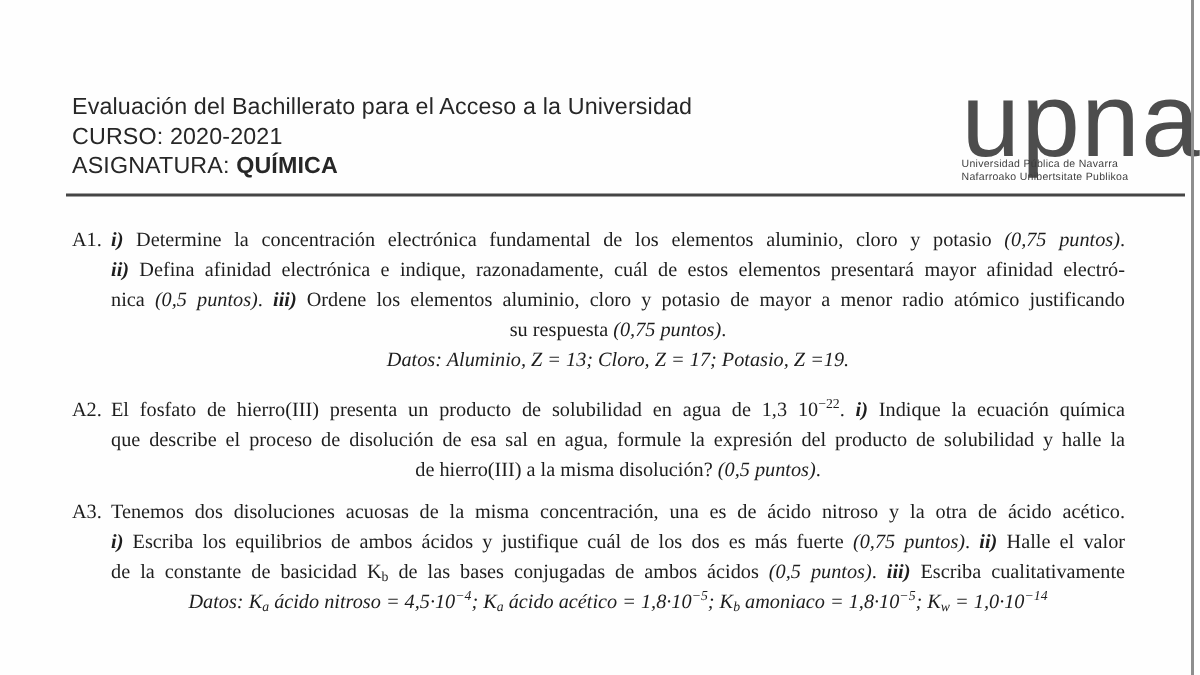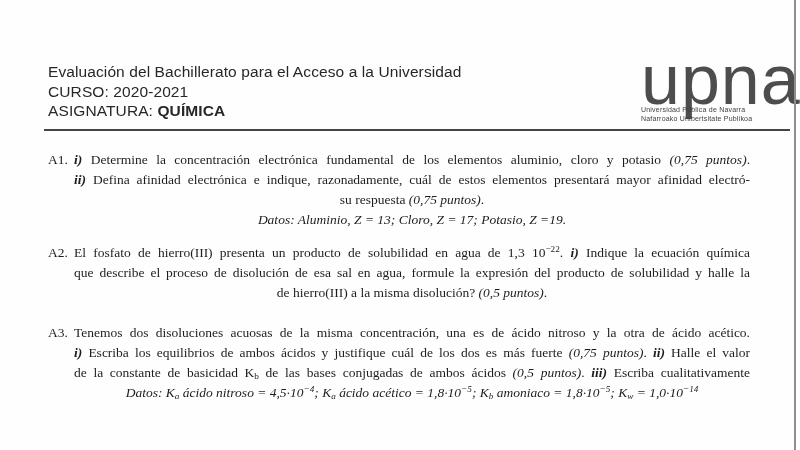--- a/index.html
+++ b/index.html
@@ -63,21 +63,21 @@
   
   .content {
     position: absolute;
     left: 48px; top: 150px;
     width: 702px;
     font-size: 13.5px;
     line-height: 20px;
   }
   .question { position: relative; padding-left: 26px; }
   .question:nth-child(2) { margin-top: 13px; }
-  .question:nth-child(3) { margin-top: 20px; }
+  .question:nth-child(3) { margin-top: 8px; }
   .qlabel { position: absolute; left: 0; top: 0; }
   .qline { text-align: center; }
   .qline.just { text-align: justify; text-align-last: justify; }
   .seg-i, .seg-bi, .seg-isub, .seg-isup { font-style: italic; }
   .seg-bi { font-weight: bold; }
   sup, sub { font-size: 0.68em; line-height: 0; vertical-align: baseline; position: relative; }
   sup { top: -0.5em; }
   sub { top: 0.22em; }
 </style>
 </head>
@@ -97,20 +97,21 @@
   <div class="logo-sub">Nafarroako Unibertsitate Publikoa</div>
 </div>
 
 <hr class="rule">
 
 <div class="content">
     <div class="question">
       <span class="qlabel">A1.</span>
       <div class="qline just"><span class="seg-bi">i)</span><span class="seg-n"> Determine la concentración electrónica fundamental de los elementos aluminio, cloro y potasio </span><span class="seg-i">(0,75 puntos)</span><span class="seg-n">.</span></div>
       <div class="qline just"><span class="seg-bi">ii)</span><span class="seg-n"> Defina afinidad electrónica e indique, razonadamente, cuál de estos elementos presentará mayor afinidad electró-</span></div>
+      <div class="qline just"><span class="seg-n">nica </span><span class="seg-i">(0,5 puntos)</span><span class="seg-n">. </span><span class="seg-bi">iii)</span><span class="seg-n"> Ordene los elementos aluminio, cloro y potasio de mayor a menor radio atómico justificando</span></div>
       <div class="qline"><span class="seg-n">su respuesta </span><span class="seg-i">(0,75 puntos)</span><span class="seg-n">.</span></div>
       <div class="qline"><span class="seg-i">Datos: Aluminio, Z = 13; Cloro, Z = 17; Potasio, Z =19.</span></div>
     </div>
     <div class="question">
       <span class="qlabel">A2.</span>
       <div class="qline just"><span class="seg-n">El fosfato de hierro(III) presenta un producto de solubilidad en agua de 1,3 10</span><sup class="seg-sup">−22</sup><span class="seg-n">. </span><span class="seg-bi">i)</span><span class="seg-n"> Indique la ecuación química</span></div>
       <div class="qline just"><span class="seg-n">que describe el proceso de disolución de esa sal en agua, formule la expresión del producto de solubilidad y halle la</span></div>
       <div class="qline"><span class="seg-n">de hierro(III) a la misma disolución? </span><span class="seg-i">(0,5 puntos)</span><span class="seg-n">.</span></div>
     </div>
     <div class="question">

